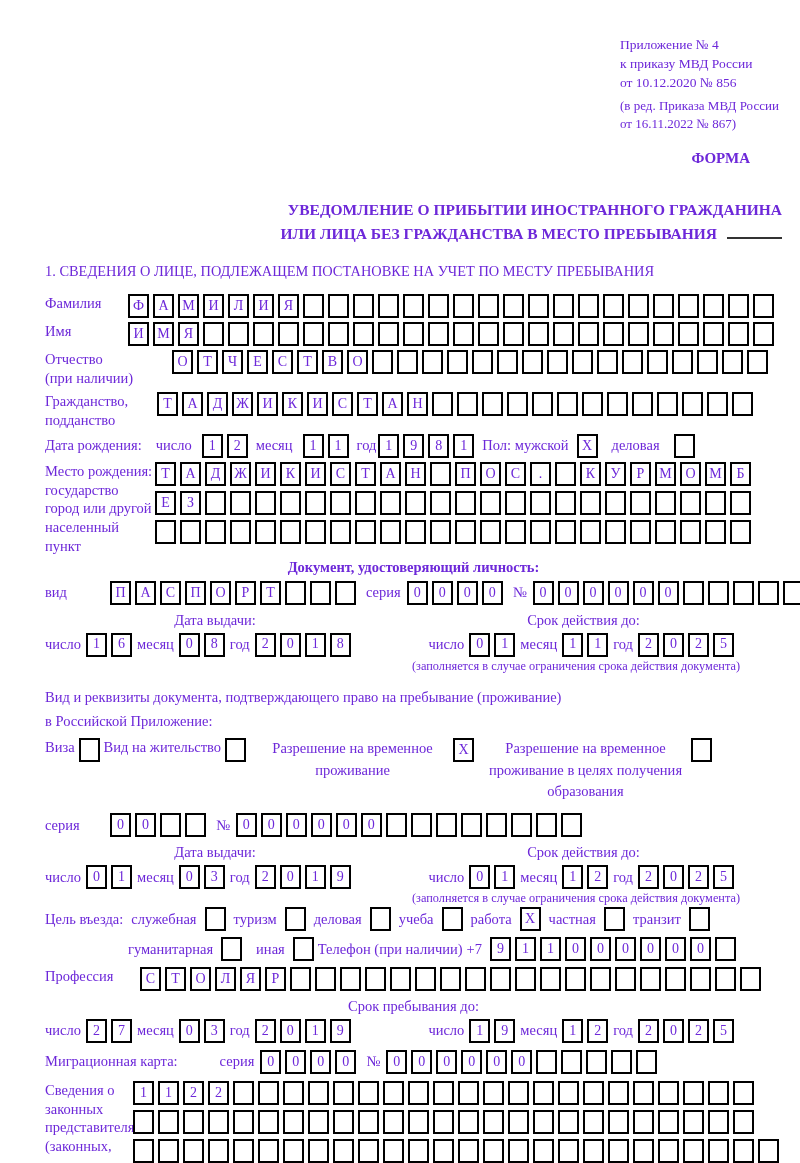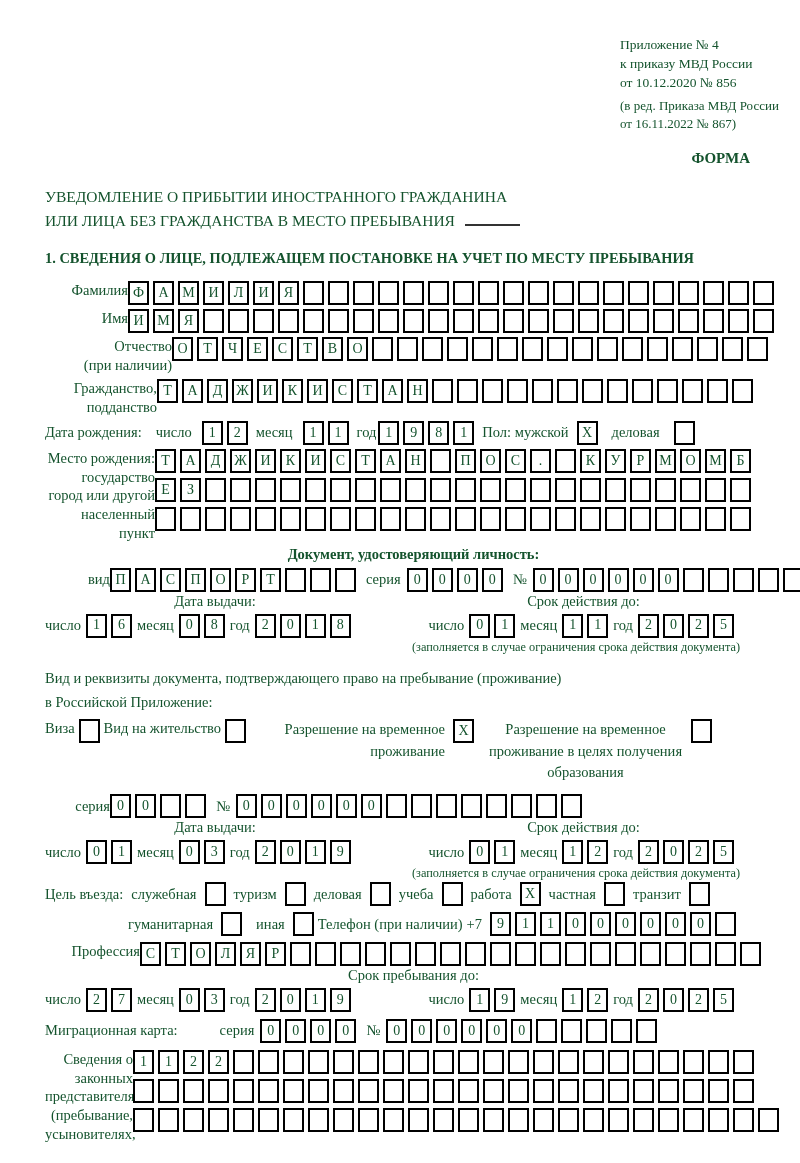--- a/index.html
+++ b/index.html
@@ -1,49 +1,49 @@
 <!DOCTYPE html>
 <html><head>
 <meta charset="utf-8">
 <style>
   html,body{margin:0;padding:0;background:#fff;}
   body{width:800px;height:1163px;overflow:hidden;}
   .page{position:relative;width:800px;height:1163px;box-sizing:border-box;
-        padding:36px 18px 0 45px;font-family:"Liberation Serif",serif;color:#14532d;
+        padding:36px 18px 0 45px;font-family:"Liberation Serif",serif;color:#6d28d9;
         font-size:14.5px;line-height:1.3;}
   .meta{margin-left:575px;font-size:13.5px;line-height:1.4;}
   .meta .amend{margin-top:4px;font-size:13px;}
   .forma{text-align:right;padding-right:32px;font-weight:bold;font-size:15px;margin-top:16px;}
-  .title{text-align:left;font-weight:normal;font-size:15.5px;margin-top:16px;line-height:1.55;}
+  .title{text-align:right;font-weight:bold;font-size:15.5px;margin-top:29px;line-height:1.55;}
   .uline{display:inline-block;width:55px;border-bottom:2px solid #333;margin-left:10px;}
-  .sec{font-weight:bold;font-size:14.4px;margin-top:16px;}
+  .sec{font-weight:normal;font-size:14.4px;margin-top:16px;}
   .row{display:flex;align-items:flex-start;margin-top:4px;}
   .cells{display:flex;gap:4px;flex-wrap:nowrap;}
   .cell{width:21px;height:24px;border:2px solid #000;box-sizing:border-box;display:flex;
         align-items:center;justify-content:center;font-size:14px;flex:0 0 auto;background:#fff;}
   .cbox{width:21px;height:24px;border:2px solid #000;box-sizing:border-box;display:inline-flex;
         align-items:center;justify-content:center;font-size:14px;flex:0 0 auto;background:#fff;}
-  .lblcol{flex:0 0 auto;text-align:right;}
+  .lblcol{flex:0 0 auto;}
   .w83{width:83px;} .w127{width:127px;} .w112{width:112px;} .w110{width:110px;}
   .w65{width:65px;} .w95{width:95px;} .w88{width:88px;}
   .mt14{margin-top:14px;}
   .stack .cells{margin-bottom:5px;}
   .center{text-align:center;}
   .bold{font-weight:bold;}
   .fine{font-size:12.3px;}
   .note-r{text-align:right;padding-right:42px;margin-top:2px;}
-  .dheadrow{display:flex;align-items:center;}
+  .dheadrow{display:flex;margin-top:6px;align-items:center;}
   .dhead-l{width:340px;text-align:center;}
   .dhead-r{flex:1;text-align:center;}
   .daterow{display:flex;justify-content:space-between;padding-right:48px;margin-top:3px;}
   .dgroup{display:flex;align-items:center;gap:5px;}
   .dlbl{margin-right:2px;}
   .gap8{margin-left:8px;} .gap14{margin-left:14px;} .gap20{margin-left:4px;}
   .optlbl{display:inline-block;text-align:center;line-height:1.5;}
-  .w185{width:185px;text-align:right;} .w195{width:195px;}
+  .w185{width:185px;} .w195{width:195px;}
   .intro{margin-top:10px;line-height:1.7;}
   .indent83{margin-left:83px;}
   .vamid{align-items:center;}
   .seplbl{margin:0 6px 0 10px;}
 </style>
 </head>
 <body>
 
 <div class="page">
 
@@ -621,21 +621,21 @@
         <span class="cell"></span>
         <span class="cell"></span>
       </span>
   </div>
 
   <div class="row" style="margin-top:7px;">
     <span class="lblcol w88">
       <span>Сведения о</span><br>
       <span>законных</span><br>
       <span>представителях</span><br>
-      <span>(пребывание,</span><br>
+      <span>(законных,</span><br>
       <span>усыновителях,</span><br>
       
     </span>
     <span class="stack">
       <span class="cells">
           <span class="cell">1</span>
           <span class="cell">1</span>
           <span class="cell">2</span>
           <span class="cell">2</span>
           <span class="cell"></span>

